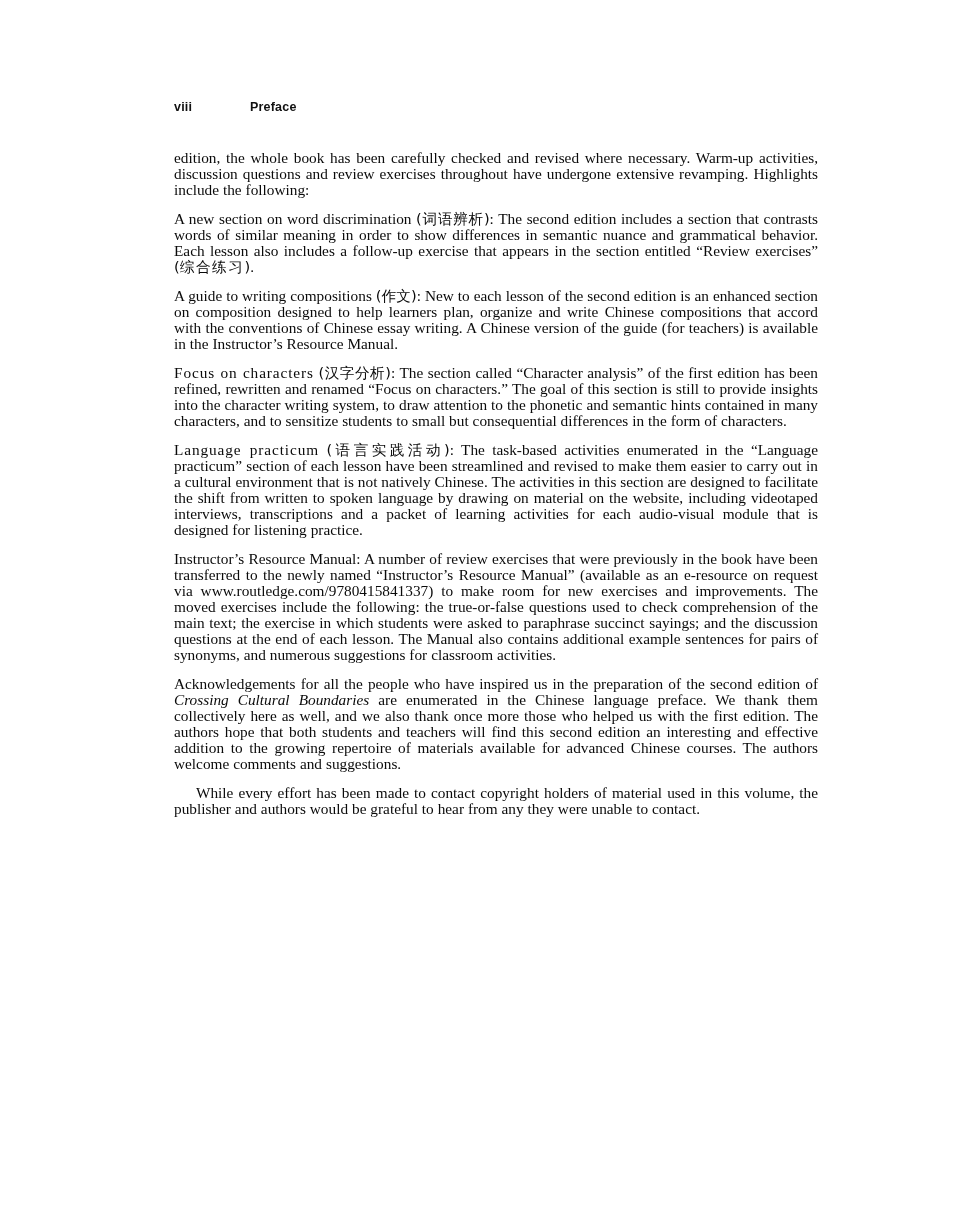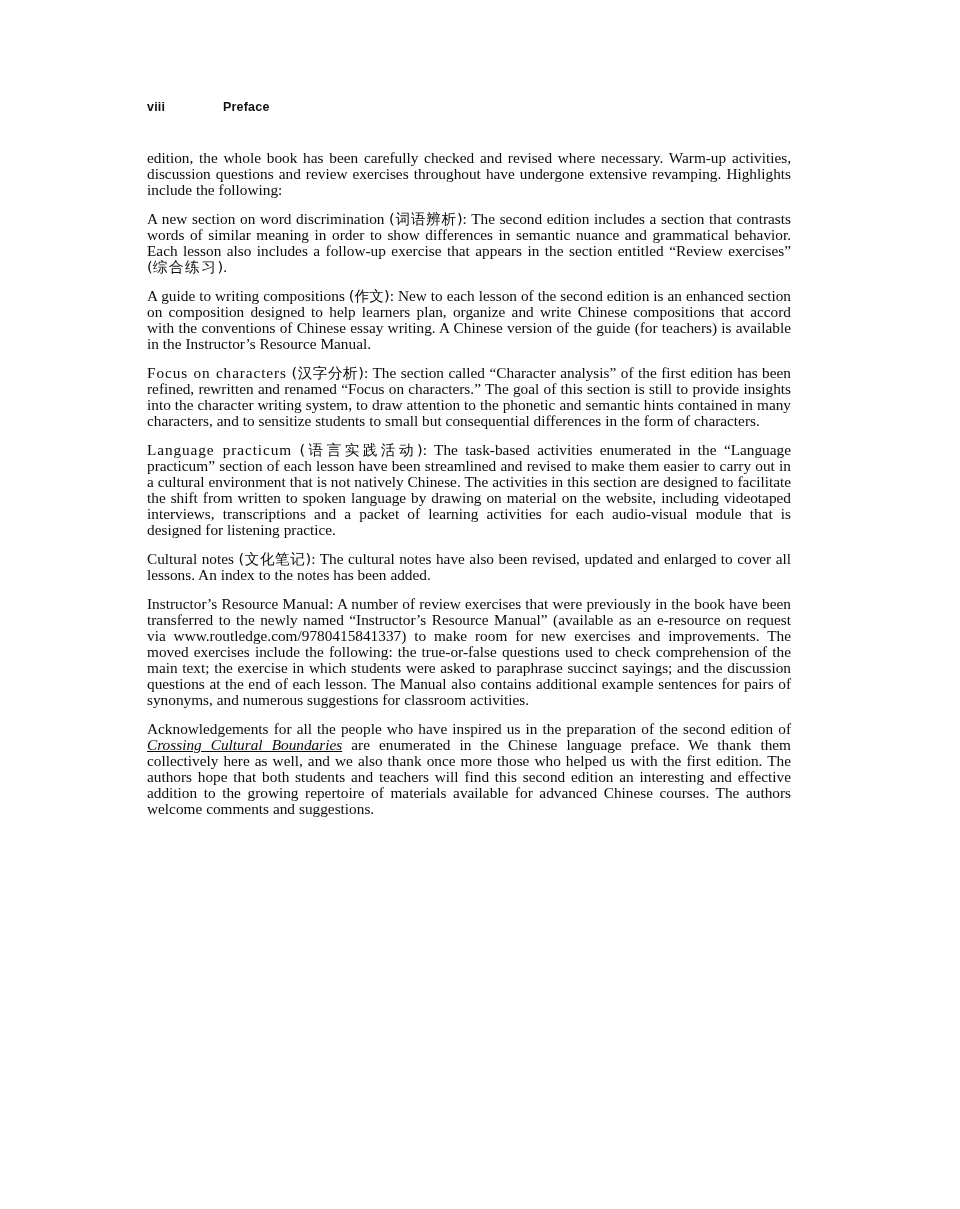--- a/index.html
+++ b/index.html
@@ -10,21 +10,21 @@
   body {
     width: 960px;
     height: 1209px;
     font-family: "Liberation Serif", "DejaVu Serif", serif;
     color: #0a0a0a;
     position: relative;
     overflow: hidden;
   }
   .page {
     position: absolute;
-    left: 147px;
+    left: 174px;
     top: 0;
     width: 644px;
   }
   .running-head {
     margin-top: 100px;
     font-family: "Liberation Sans", "DejaVu Sans", sans-serif;
     font-weight: bold;
     font-size: 12.5px;
     letter-spacing: 0.2px;
     color: #111;
@@ -62,21 +62,20 @@
     font-size: 14.6px;
   }
   .cjk-spread {
     letter-spacing: 1.6px;
   }
   .tight-head {
     letter-spacing: 0.9px;
   }
   .ital {
     font-style: italic;
-    text-decoration: underline;
   }
   .url {
     white-space: nowrap;
     font-family: Liberation Serif, serif;
   }
 </style>
 </head>
 <body>
 
 <div class="page">
@@ -90,21 +89,21 @@
     <p class="para">edition, the whole book has been carefully checked and revised where necessary. Warm-up activities, discussion questions and review exercises throughout have undergone extensive revamping. Highlights include the following:</p>
 
     <p class="para"><span class="lead">A new section on word discrimination</span> <span class="cjk">(</span><span class="cjk">词语辨析</span><span class="cjk">)</span><span class="lead">:</span><span> The second edition includes a section that contrasts words of similar meaning in order to show differences in semantic nuance and grammatical behavior. Each lesson also includes a follow-up exercise that appears in the section entitled “Review exercises”</span> <span class="cjk">(</span><span class="cjk cjk-spread">综合练习</span><span class="cjk">)</span><span>.</span></p>
 
     <p class="para"><span class="lead">A guide to writing compositions</span> <span class="cjk">(</span><span class="cjk">作文</span><span class="cjk">)</span><span class="lead">:</span><span> New to each lesson of the second edition is an enhanced section on composition designed to help learners plan, organize and write Chinese compositions that accord with the conventions of Chinese essay writing. A Chinese version of the guide (for teachers) is available in the Instructor’s Resource Manual.</span></p>
 
     <p class="para"><span class="lead tight-head">Focus on characters</span> <span class="cjk">(</span><span class="cjk">汉字分析</span><span class="cjk">)</span><span class="lead">:</span><span> The section called “Character analysis” of the first edition has been refined, rewritten and renamed “Focus on characters.” The goal of this section is still to provide insights into the character writing system, to draw attention to the phonetic and semantic hints contained in many characters, and to sensitize students to small but consequential differences in the form of characters.</span></p>
 
     <p class="para"><span class="lead tight-head">Language practicum</span> <span class="cjk">(</span><span class="cjk">语言实践活动</span><span class="cjk">)</span><span class="lead">:</span><span> The task-based activities enumerated in the “Language practicum” section of each lesson have been streamlined and revised to make them easier to carry out in a cultural environment that is not natively Chinese. The activities in this section are designed to facilitate the shift from written to spoken language by drawing on material on the website, including videotaped interviews, transcriptions and a packet of learning activities for each audio-visual module that is designed for listening practice.</span></p>
 
-    <p class="para"><span class="lead">Cultural notes</span> <span class="cjk">(</span><span class="cjk">文化笔记</span><span class="cjk">)</span><span class="lead">:</span><span> The cultural notes have also been revised, updated and enlarged to cover all lessons. An index to the notes has been added.</span></p>
 
     <p class="para"><span class="lead">Instructor’s Resource Manual:</span><span> A number of review exercises that were previously in the book have been transferred to the newly named “Instructor’s Resource Manual” (available as an e-resource on request via </span><span class="url">www.routledge.com/9780415841337</span><span>) to make room for new exercises and improvements. The moved exercises include the following: the true-or-false questions used to check comprehension of the main text; the exercise in which students were asked to paraphrase succinct sayings; and the discussion questions at the end of each lesson. The Manual also contains additional example sentences for pairs of synonyms, and numerous suggestions for classroom activities.</span></p>
 
     <p class="para"><span>Acknowledgements for all the people who have inspired us in the preparation of the second edition of </span><span class="ital">Crossing Cultural Boundaries</span><span> are enumerated in the Chinese language preface. We thank them collectively here as well, and we also thank once more those who helped us with the first edition. The authors hope that both students and teachers will find this second edition an interesting and effective addition to the growing repertoire of materials available for advanced Chinese courses. The authors welcome comments and suggestions.</span></p>
 
+    <p class="para indent">While every effort has been made to contact copyright holders of material used in this volume, the publisher and authors would be grateful to hear from any they were unable to contact.</p>
 
   </div>
 </div>
 
 </body></html>

